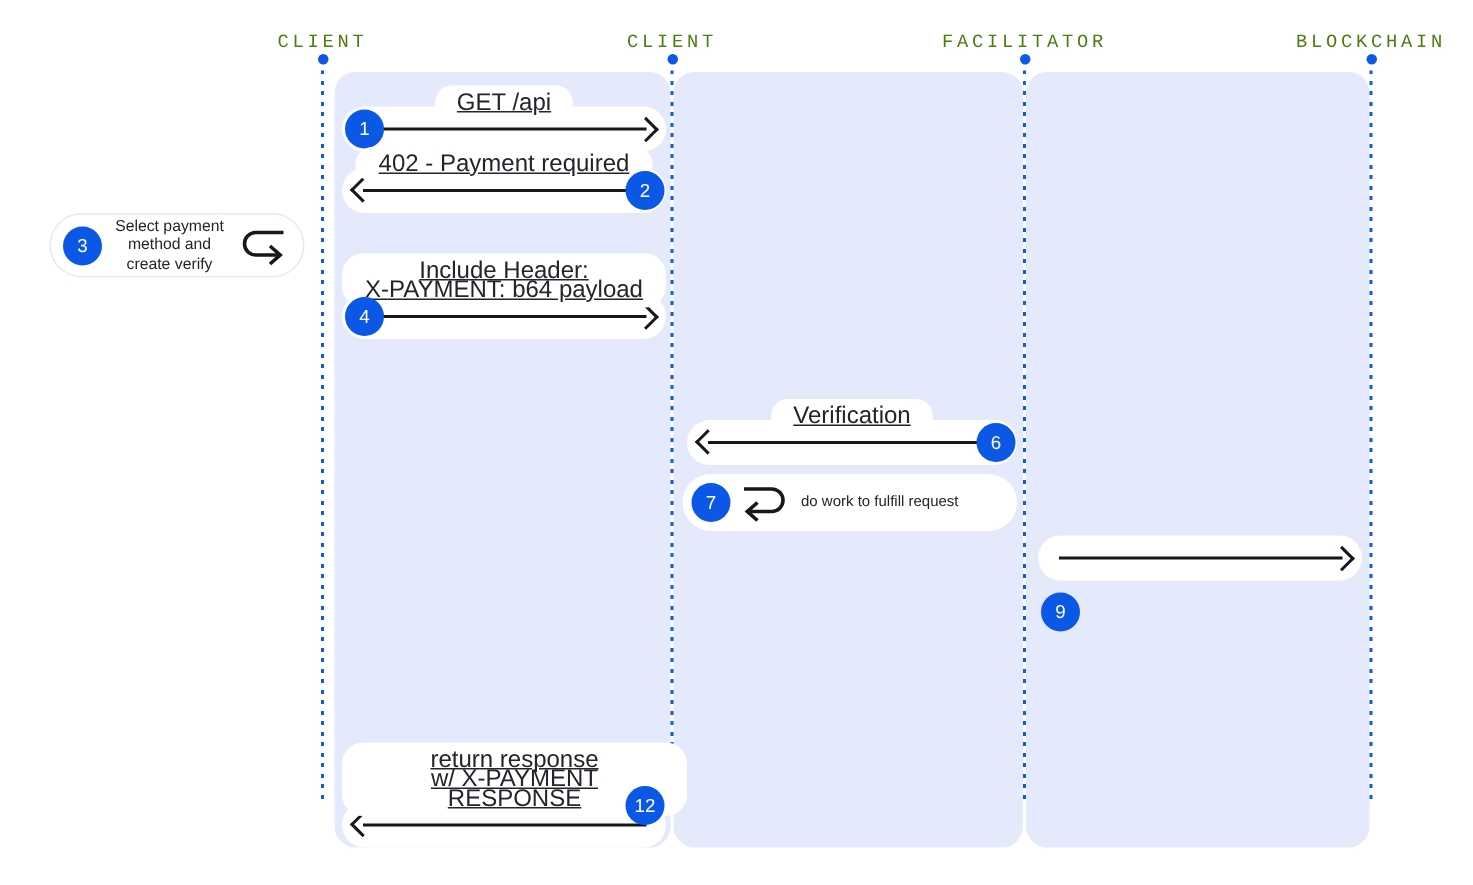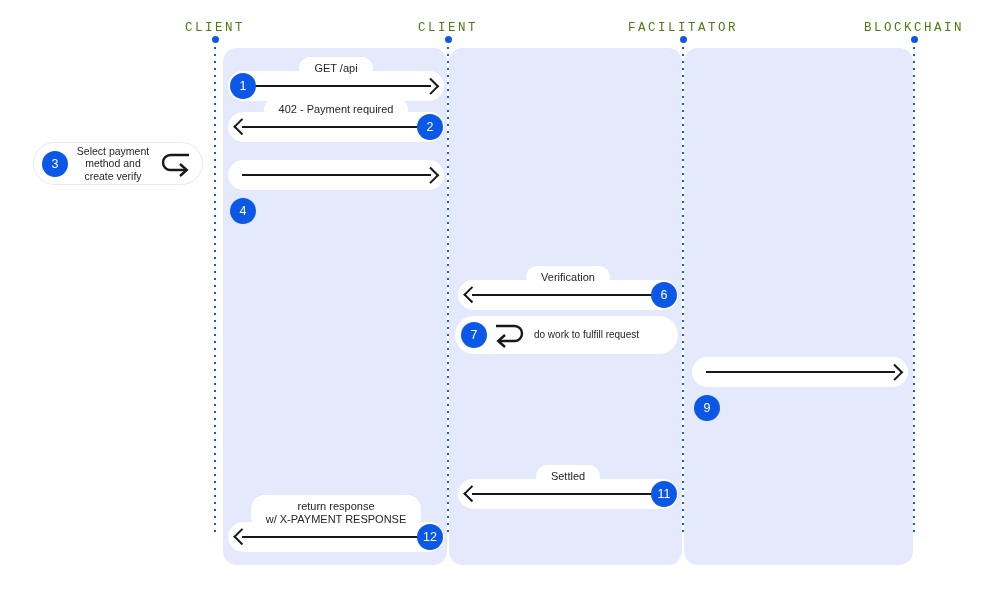--- a/index.html
+++ b/index.html
@@ -19,21 +19,21 @@
     background:repeating-linear-gradient(to bottom,#1159e9 0 2.5px,transparent 2.5px 7px);
     z-index:1;
   }
   
   .panel{position:absolute;top:48px;height:517px;background:#e4e9fc;border-radius:14px;z-index:0;}
   
   .msg{position:absolute;z-index:2;}
   .lobe-label{
     position:relative;z-index:2;width:max-content;max-width:200px;margin:0 auto;
     padding:5px 15px;background:#fff;border-radius:14px;
-    font-size:11px;line-height:13px;text-align:center;white-space:pre-line;color:#22252a;
+    font-size:16px;line-height:13px;text-align:center;white-space:pre-line;color:#22252a;text-decoration:underline;
   }
   .lobe-arrow{position:relative;z-index:1;height:30px;margin-top:-9px;background:#fff;border-radius:15px;}
   .aline{position:absolute;left:14px;right:13px;top:50%;height:2.4px;margin-top:-1.2px;background:#17181c;}
   .chev{position:absolute;top:50%;width:9.5px;height:9.5px;border-top:2.4px solid #17181c;border-right:2.4px solid #17181c;}
   .chev.right{right:8px;transform:translateY(-50%) rotate(45deg);}
   .chev.left{left:8px;transform:translateY(-50%) rotate(-135deg);}
   .num{
     position:absolute;z-index:3;width:26px;height:26px;border-radius:50%;
     background:#0b57e6;color:#fff;font-size:12.5px;font-weight:500;
     display:flex;align-items:center;justify-content:center;
@@ -111,20 +111,22 @@
     <div class="self-label">Select payment
 method and
 create verify</div>
     <svg width="34" height="28" viewBox="0 0 34 28">
       <path d="M31 5 H12.5 a7.5 7.5 0 0 0 0 15 H27" fill="none" stroke="#17181c" stroke-width="2.4"></path>
       <path d="M22 14 L28.8 20 L22 26" fill="none" stroke="#17181c" stroke-width="2.4"></path>
     </svg>
   </div>
 
   <div class="msg two" style="left:228px;top:169px;width:216px;">
+    <div class="lobe-label">Include Header:
+X-PAYMENT: b64 payload</div>
     <div class="lobe-arrow">
       <div class="aline"></div>
       <div class="chev right"></div>
     </div>
     <div class="num start">4</div>
   </div>
 
 
   <div class="msg one" style="left:458px;top:266px;width:220px;">
     <div class="lobe-label">Verification</div>
@@ -147,28 +149,20 @@
 
   <div class="msg two" style="left:692px;top:366px;width:216px;">
     <div class="lobe-arrow">
       <div class="aline"></div>
       <div class="chev right"></div>
     </div>
     <div class="num start">9</div>
   </div>
 
 
-  <div class="msg one" style="left:458px;top:465px;width:220px;">
-    <div class="lobe-label">Settled</div>
-    <div class="lobe-arrow">
-      <div class="aline"></div>
-      <div class="chev left"></div>
-    </div>
-    <div class="num end">11</div>
-  </div>
 
   <div class="msg two" style="left:228px;top:495px;width:216px;">
     <div class="lobe-label">return response
 w/ X-PAYMENT RESPONSE</div>
     <div class="lobe-arrow">
       <div class="aline"></div>
       <div class="chev left"></div>
     </div>
     <div class="num end">12</div>
   </div>

